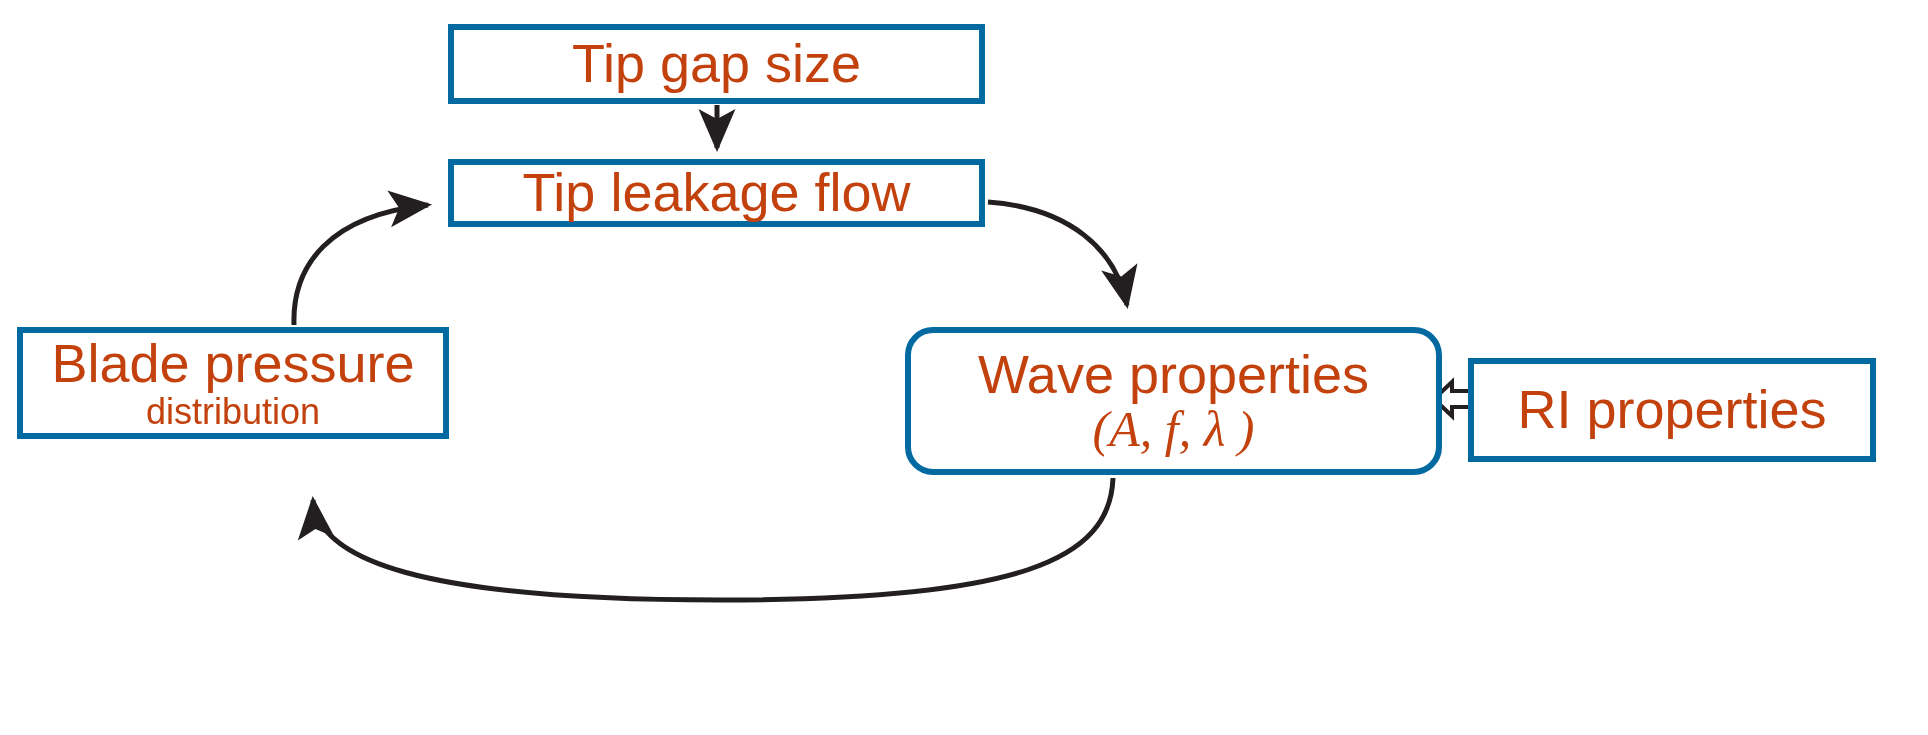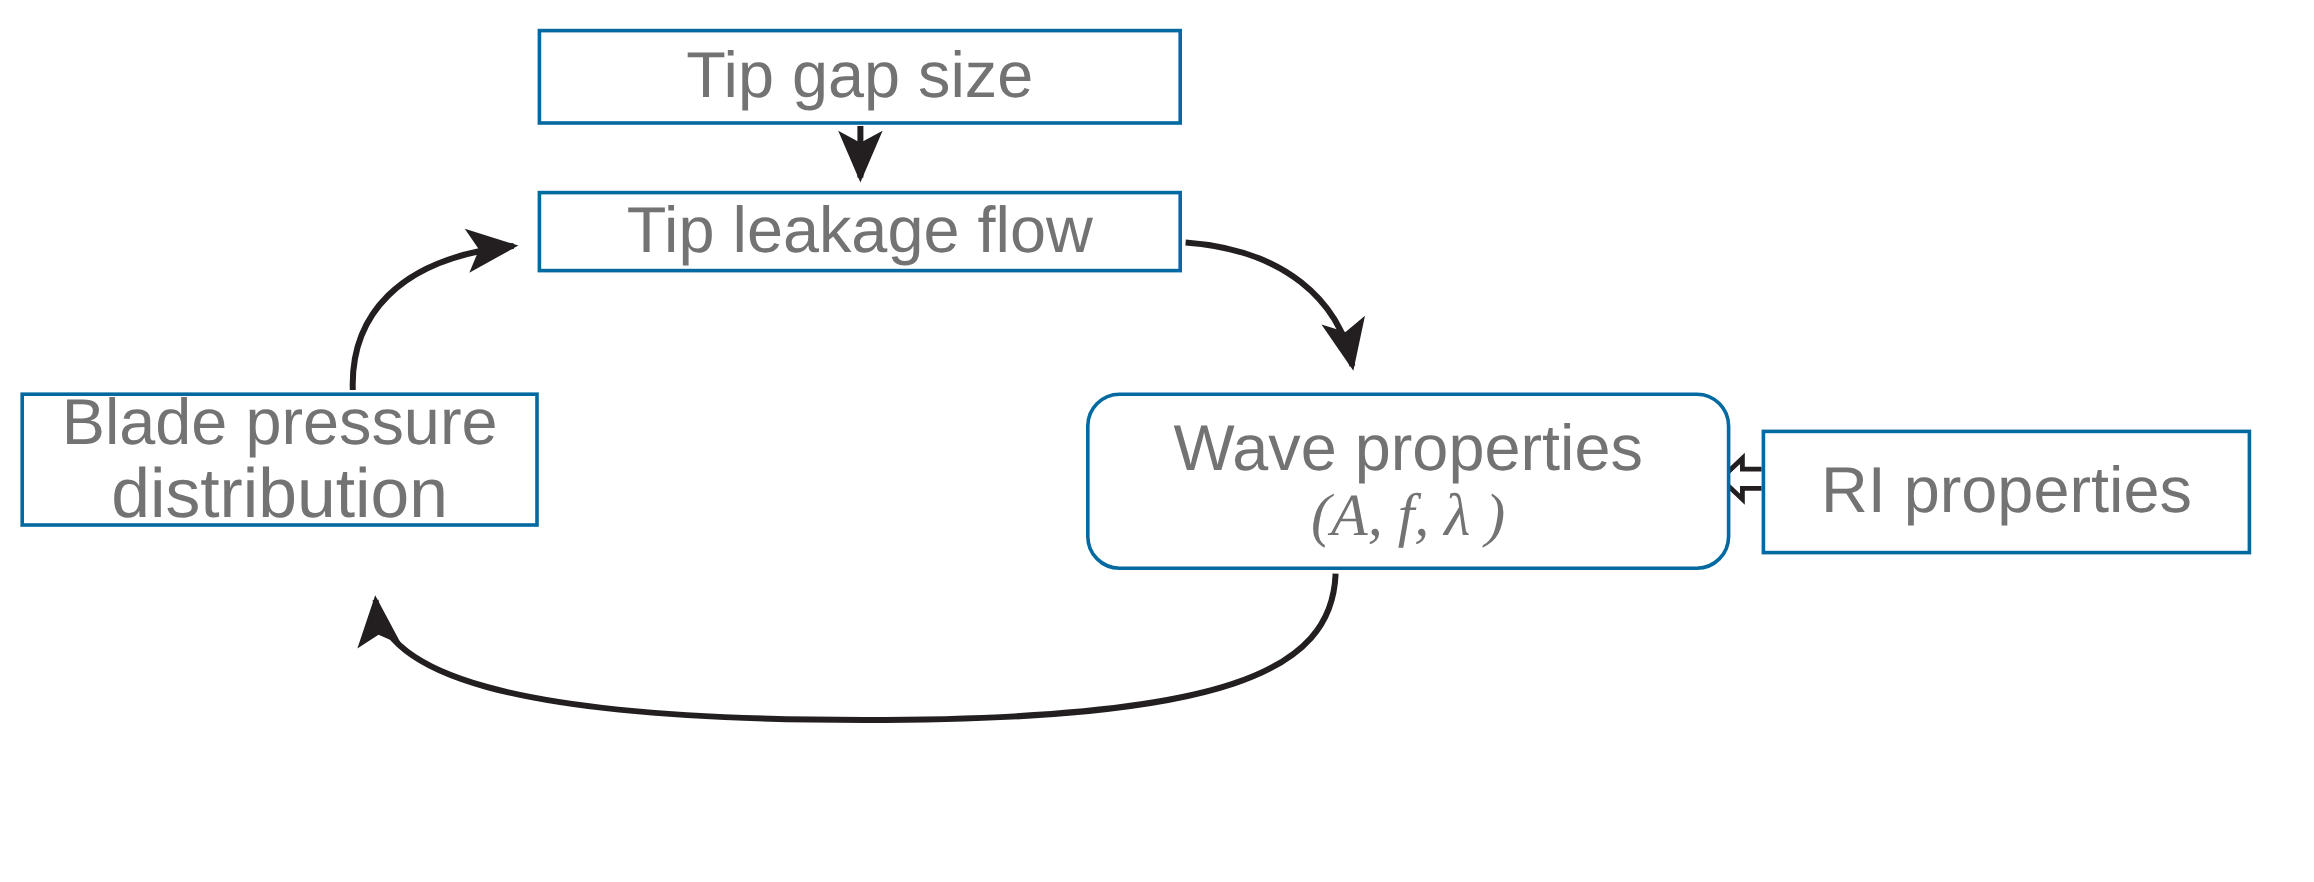--- a/index.html
+++ b/index.html
@@ -11,37 +11,37 @@
     position: relative;
     width: 1928px;
     height: 735px;
     background: #ffffff;
     font-family: "Liberation Sans", sans-serif;
     overflow: hidden;
   }
   .node {
     position: absolute;
     box-sizing: border-box;
-    border: 3px solid #0369a1;
+    border: 6px solid #0369a1;
     background: #ffffff;
     display: flex;
     flex-direction: column;
     align-items: center;
     justify-content: center;
-    color: #737373;
+    color: #c2410c;
     line-height: 1.06;
     text-align: center;
     z-index: 3;
   }
   .node .line1 {
     font-size: 54px;
     white-space: nowrap;
   }
   .node .line2 {
-    font-size: 58px;
+    font-size: 36px;
     white-space: nowrap;
   }
   .node .math {
     font-size: 50px;
     font-style: italic;
     font-family: "Liberation Serif", serif;
     white-space: nowrap;
     margin-top: 0;
   }
 

